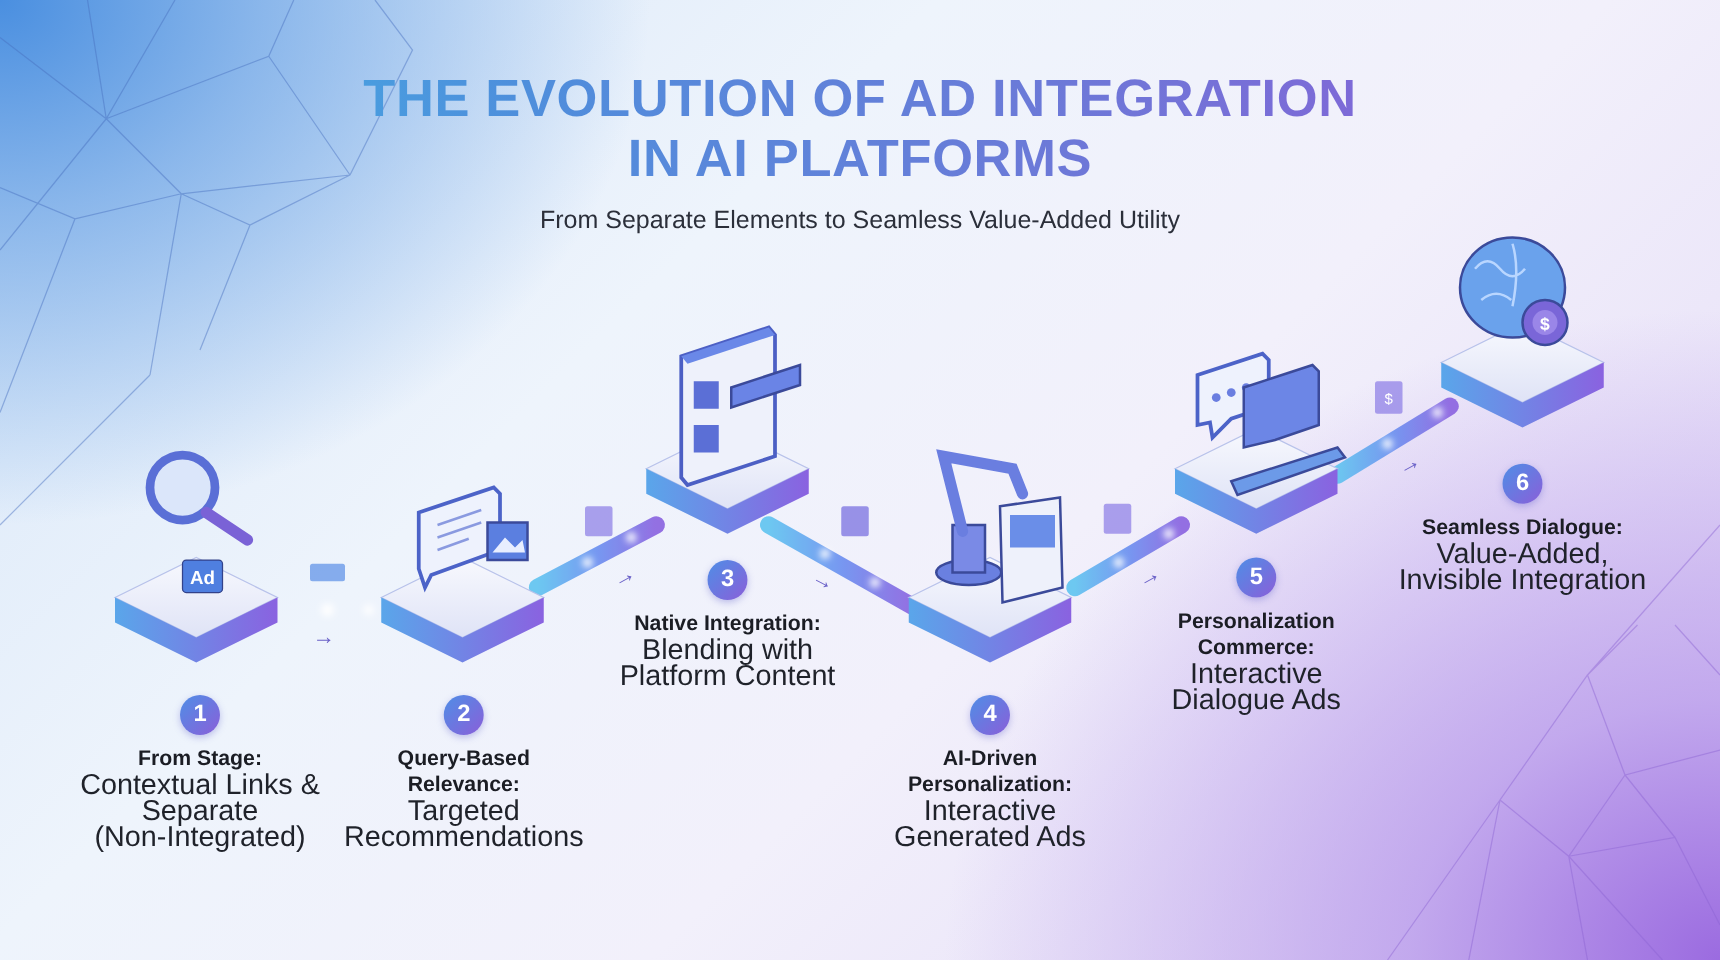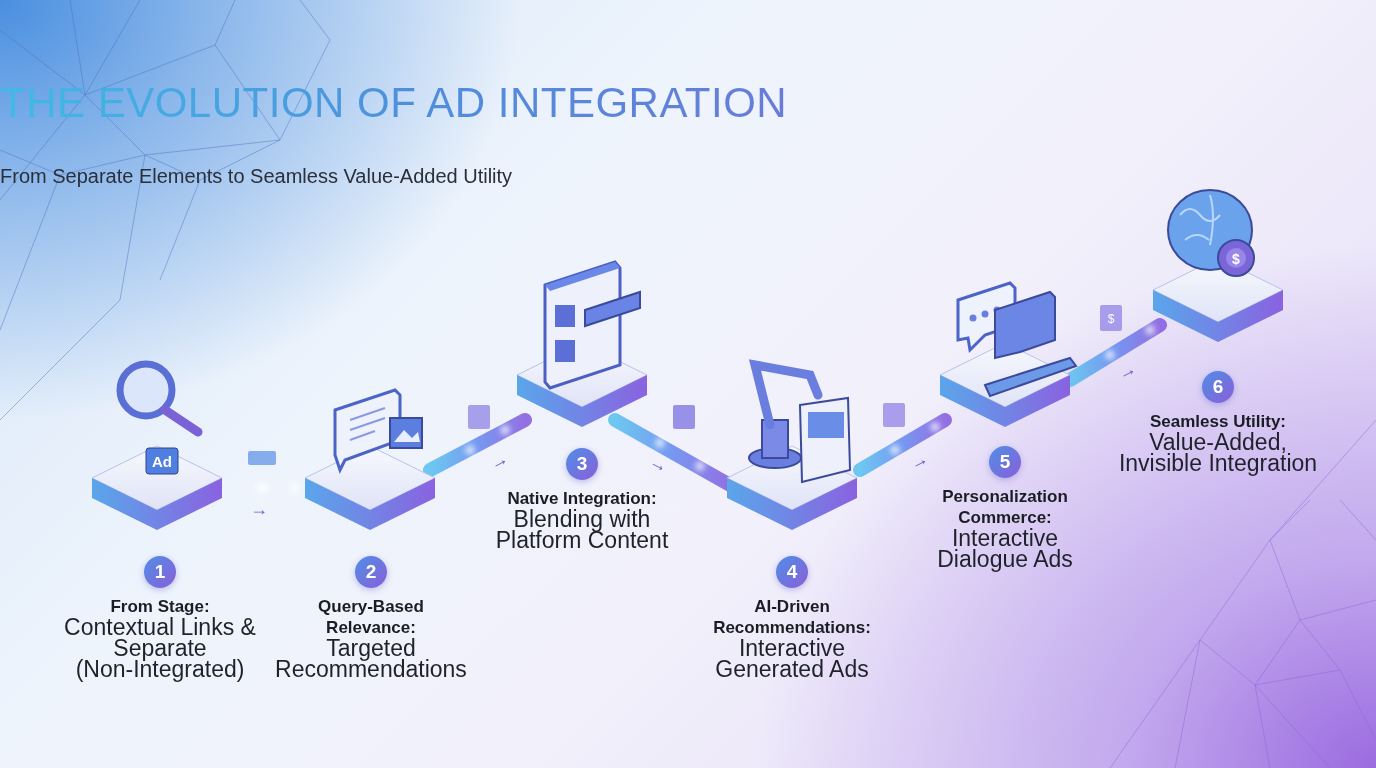--- a/index.html
+++ b/index.html
@@ -4,26 +4,26 @@
 <style>
   html,body{margin:0;padding:0;}
   body{width:1376px;height:768px;overflow:hidden;font-family:"Liberation Sans",sans-serif;}
   #canvas{position:relative;width:1376px;height:768px;overflow:hidden;
     background:
       radial-gradient(ellipse 520px 420px at 0px 0px, #4a8fe0 0%, rgba(110,165,230,0.75) 40%, rgba(200,220,245,0) 100%),
       radial-gradient(ellipse 620px 520px at 1376px 768px, #9b6be0 0%, rgba(185,155,235,0.8) 40%, rgba(230,220,248,0) 100%),
       linear-gradient(135deg,#d6e6f8 0%,#eef4fc 35%,#f2f0fb 60%,#e2d8f6 100%);
   }
   .net{position:absolute;left:0;top:0;pointer-events:none;}
-  .title{position:absolute;left:0;width:1376px;text-align:left;font-weight:normal;font-size:42px;letter-spacing:0.5px;
+  .title{position:absolute;left:0;width:1376px;text-align:center;font-weight:bold;font-size:42px;letter-spacing:0.5px;
     background:linear-gradient(90deg,#3fbbe6 0%,#4e8fdc 30%,#6b7ad8 60%,#9258d6 100%);
-    -webkit-background-clip:text;background-clip:text;color:transparent;line-height:50px;margin-top:24px;}
+    -webkit-background-clip:text;background-clip:text;color:transparent;line-height:50px;}
   .t1{top:54px;}
   .t2{top:102px;}
-  .subtitle{position:absolute;top:165px;left:0;width:1376px;font-size:20px;color:#2b2f3a;}
+  .subtitle{position:absolute;top:165px;left:0;width:1376px;text-align:center;font-size:20px;color:#2b2f3a;}
   .stage{position:absolute;text-align:center;}
   .badge{width:32px;height:32px;border-radius:50%;margin:0 auto 8px auto;
     background:linear-gradient(135deg,#4f8ee6,#8a5fd9);color:#fff;font-weight:bold;font-size:19px;line-height:32px;
     box-shadow:0 2px 6px rgba(90,90,200,0.35);}
   .st-title{font-weight:bold;font-size:17px;color:#1b1d24;line-height:21px;}
   .st-desc{font-size:23px;color:#1f222a;line-height:21px;}
   .arrow{position:absolute;color:#6b62c8;font-size:18px;line-height:18px;}
 </style>
 </head>
 <body>
@@ -33,20 +33,21 @@
   <svg class="net" width="1376" height="768">
     <g stroke="rgba(70,110,190,0.45)" stroke-width="1" fill="none">
       <path d="M0 30 L85 95 L140 0 M85 95 L70 0 M85 95 L0 200 M85 95 L215 45 L235 0 M215 45 L280 140 M85 95 L145 155 L280 140 M145 155 L60 175 L0 150 M145 155 L120 300 M280 140 L330 40 L300 0 M280 140 L200 180 L145 155 M60 175 L0 330 M120 300 L0 420 M200 180 L160 280"></path>
     </g>
     <g stroke="rgba(140,100,210,0.45)" stroke-width="1" fill="none">
       <path d="M1376 420 L1270 540 L1200 640 L1175 768 M1270 540 L1300 620 L1376 600 M1300 620 L1255 685 L1200 640 M1255 685 L1340 670 L1376 740 M1255 685 L1270 768 M1340 670 L1300 620 M1310 500 L1270 540 M1340 500 L1376 540 M1200 640 L1110 768 M1255 685 L1330 768"></path>
     </g>
   </svg>
 
   <div class="title t1">THE EVOLUTION OF AD INTEGRATION</div>
+  <div class="title t2">IN AI PLATFORMS</div>
   <div class="subtitle">From Separate Elements to Seamless Value-Added Utility</div>
 
   <svg class="net" width="1376" height="768">
     <defs>
       <linearGradient id="pathGrad" x1="0" y1="0" x2="1" y2="0">
         <stop offset="0" stop-color="#5fc4f0"></stop>
         <stop offset="0.5" stop-color="#6a8ff0"></stop>
         <stop offset="1" stop-color="#8a62e0"></stop>
       </linearGradient>
       <linearGradient id="topGrad" x1="0" y1="0" x2="0" y2="1">
@@ -201,33 +202,33 @@
   <div class="stage" style="left:482px;top:448px;width:200px;">
     <div class="badge">3</div>
     <div class="st-title">Native Integration:</div>
     <div class="st-desc">Blending with</div>
     <div class="st-desc">Platform Content</div>
   </div>
 
   <div class="stage" style="left:692px;top:556px;width:200px;">
     <div class="badge">4</div>
     <div class="st-title">AI-Driven</div>
-    <div class="st-title">Recommendations:</div>
+    <div class="st-title">Personalization:</div>
     <div class="st-desc">Interactive</div>
     <div class="st-desc">Generated Ads</div>
   </div>
 
   <div class="stage" style="left:905px;top:446px;width:200px;">
     <div class="badge">5</div>
     <div class="st-title">Personalization</div>
     <div class="st-title">Commerce:</div>
     <div class="st-desc">Interactive</div>
     <div class="st-desc">Dialogue Ads</div>
   </div>
 
   <div class="stage" style="left:1118px;top:371px;width:200px;">
     <div class="badge">6</div>
-    <div class="st-title">Seamless Utility:</div>
+    <div class="st-title">Seamless Dialogue:</div>
     <div class="st-desc">Value-Added,</div>
     <div class="st-desc">Invisible Integration</div>
   </div>
 
 </div>
 
 </body></html>

